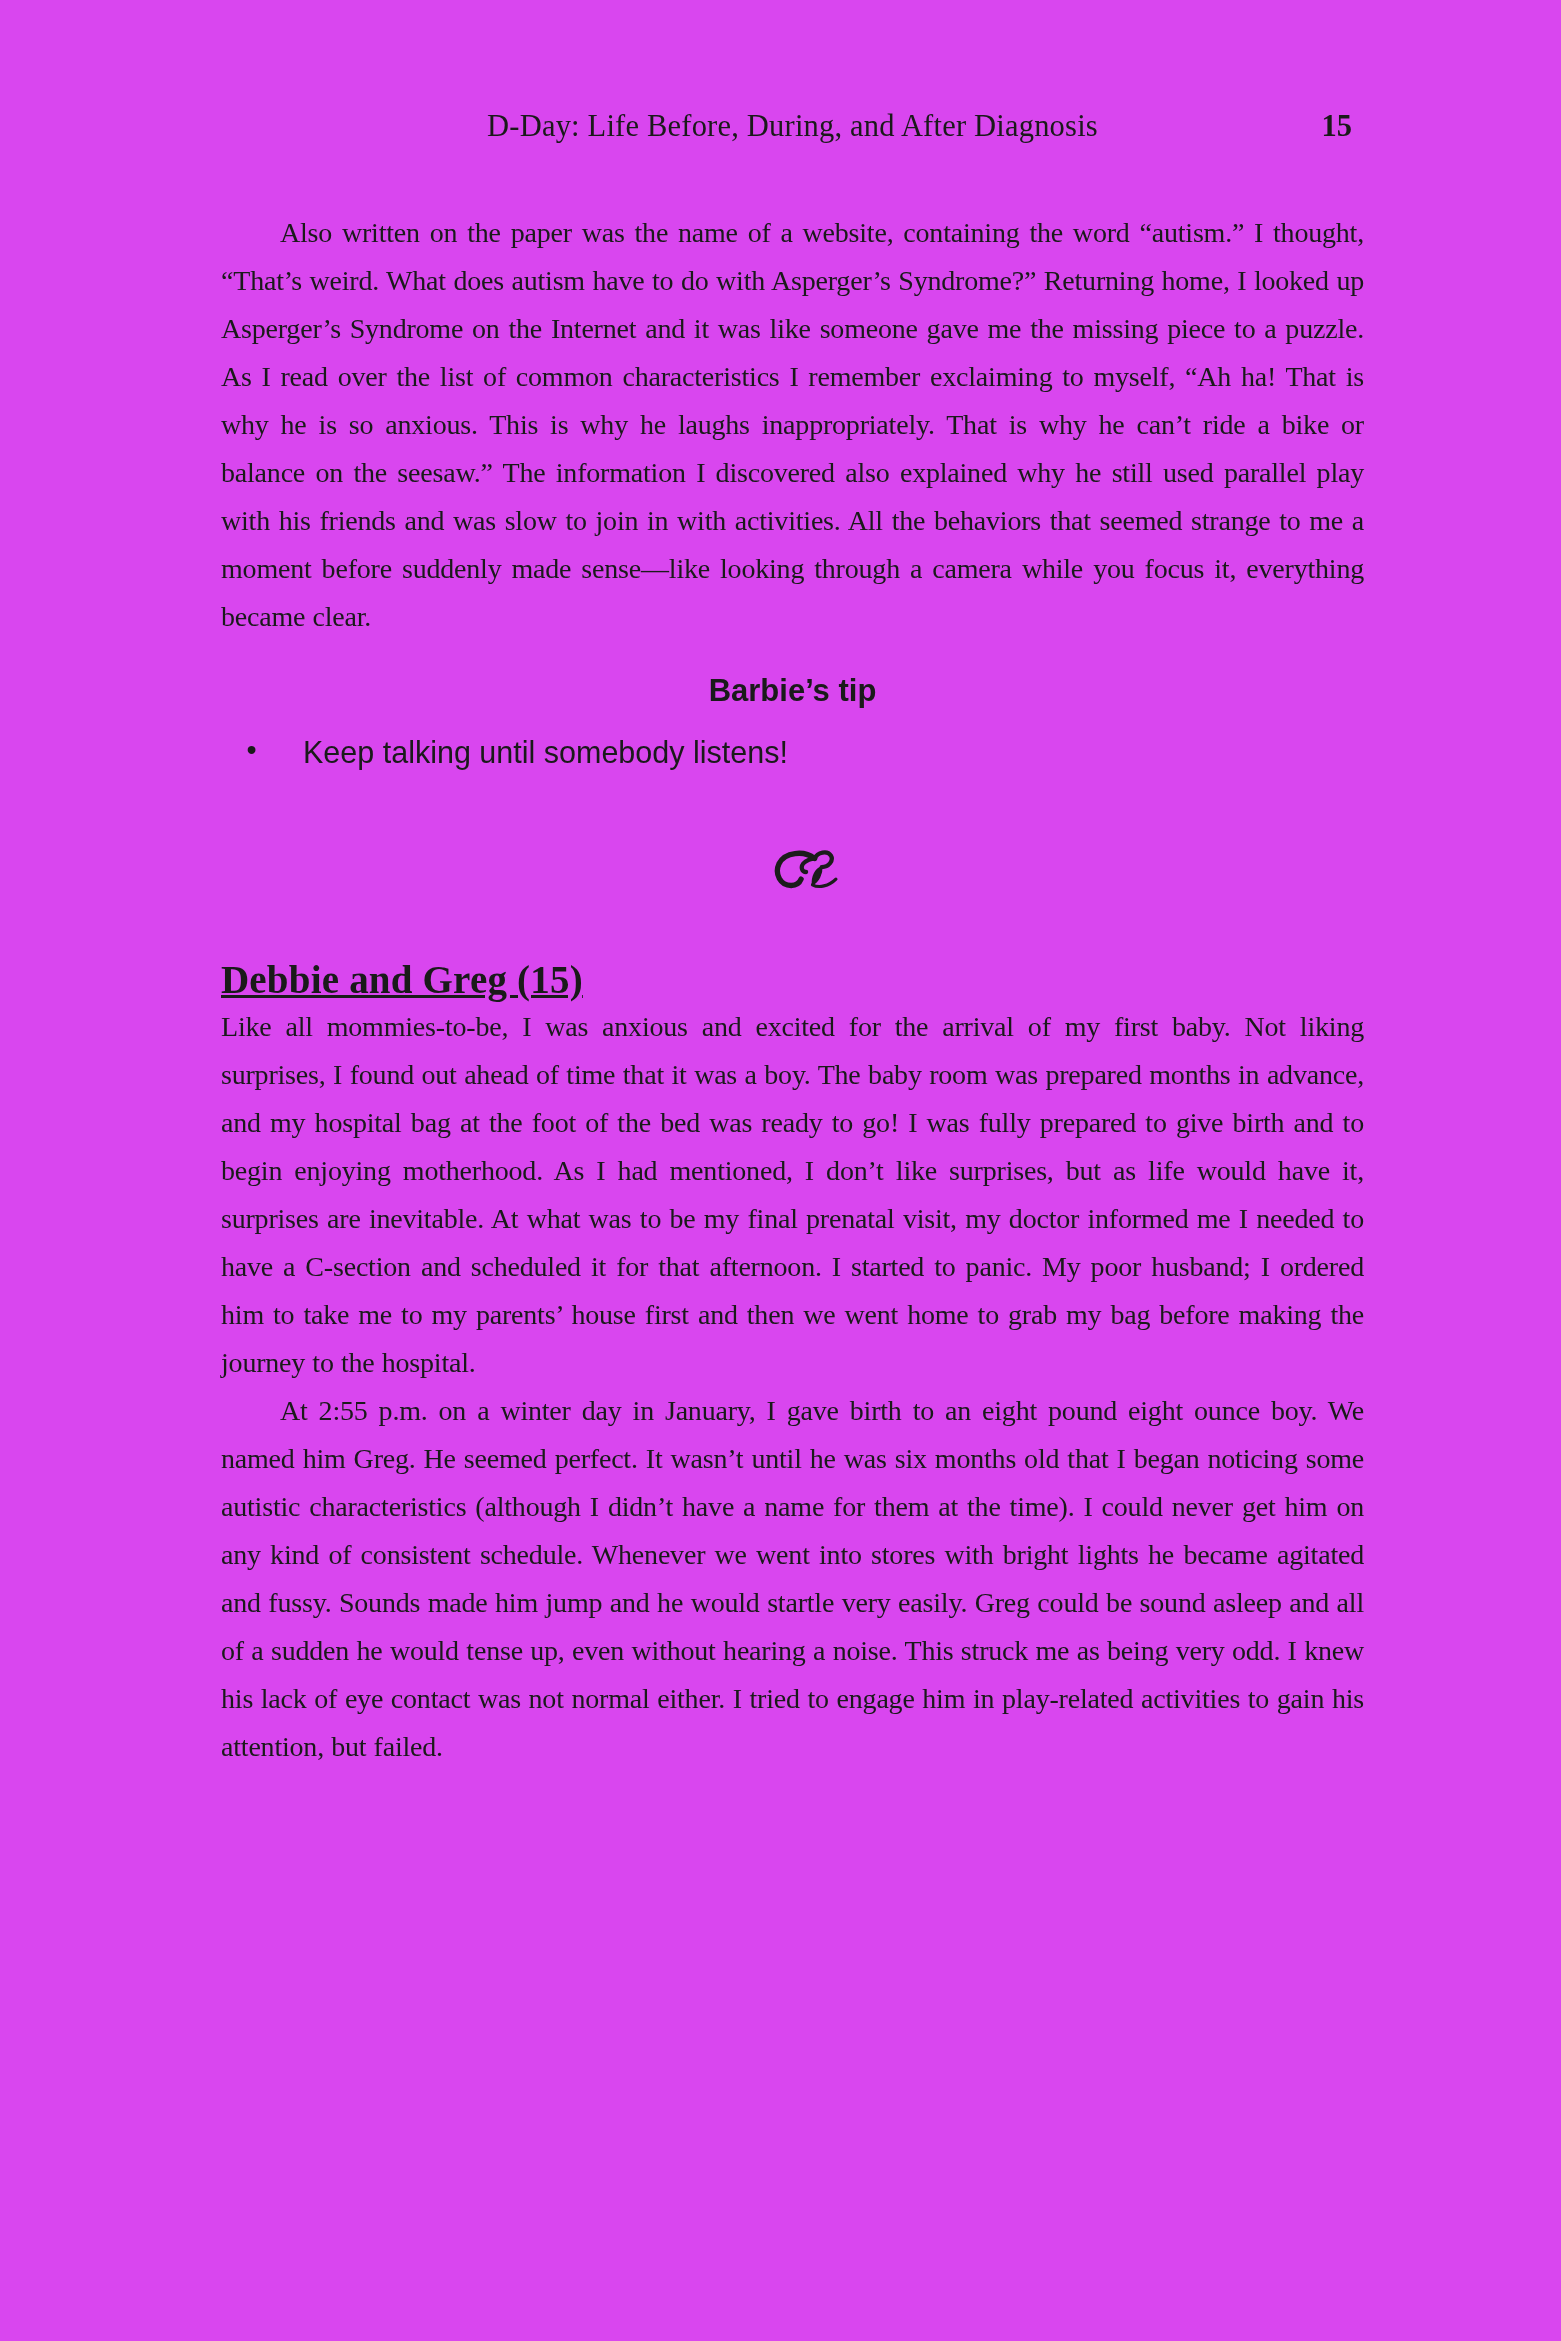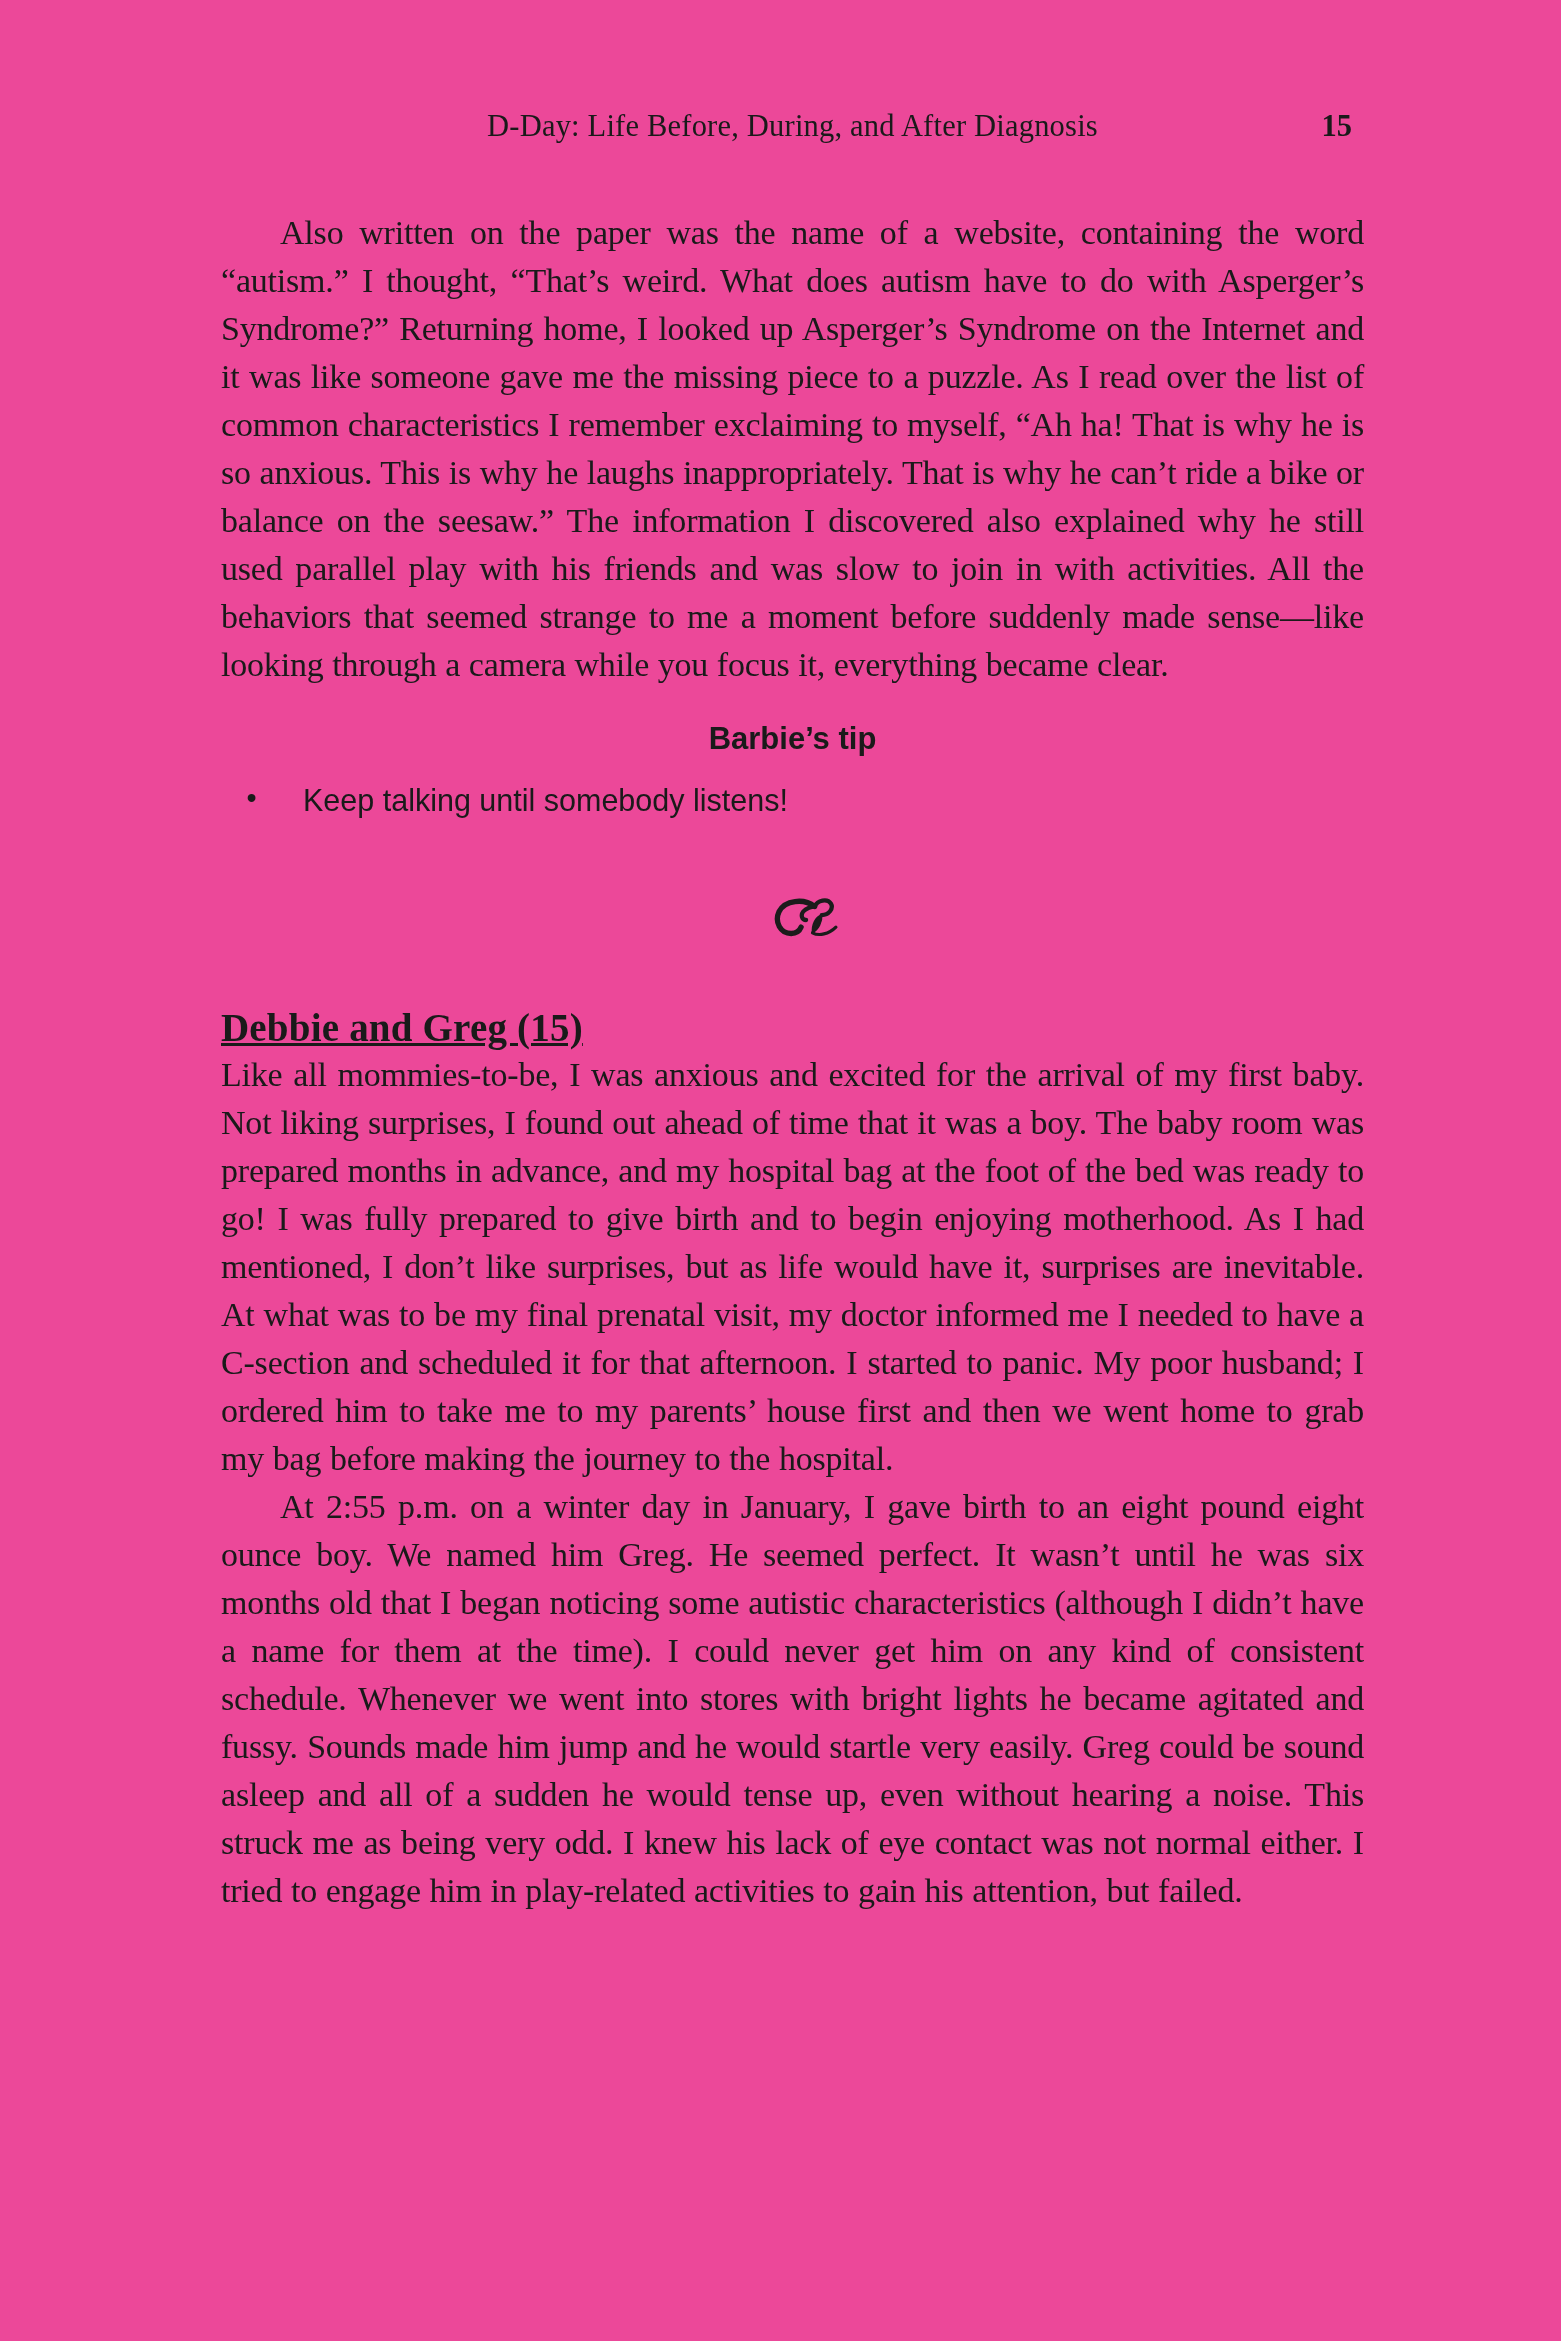--- a/index.html
+++ b/index.html
@@ -4,21 +4,21 @@
 <style>
   html, body {
     margin: 0;
     padding: 0;
     background: #ffffff;
   }
   .page {
     position: relative;
     width: 1561px;
     height: 2342px;
-    background: #ec4899;
+    background: #d946ef;
     color: #1a1a1a;
     font-family: "Liberation Serif", serif;
     overflow: hidden;
   }
   
   .page-header {
     position: absolute;
     top: 107px;
     left: 221px;
     width: 1143px;
@@ -41,21 +41,21 @@
   }
   
   .content {
     position: absolute;
     top: 209px;
     left: 221px;
     width: 1143px;
   }
   p.body {
     margin: 0;
-    font-size: 34px;
+    font-size: 28px;
     line-height: 48px;
     text-align: justify;
     letter-spacing: -0.2px;
     word-spacing: 0.4px;
   }
   p.indent { text-indent: 59px; }
 
   .tip-heading {
     margin: 30.5px 0 0 0;
     font-family: "Liberation Sans", sans-serif;

